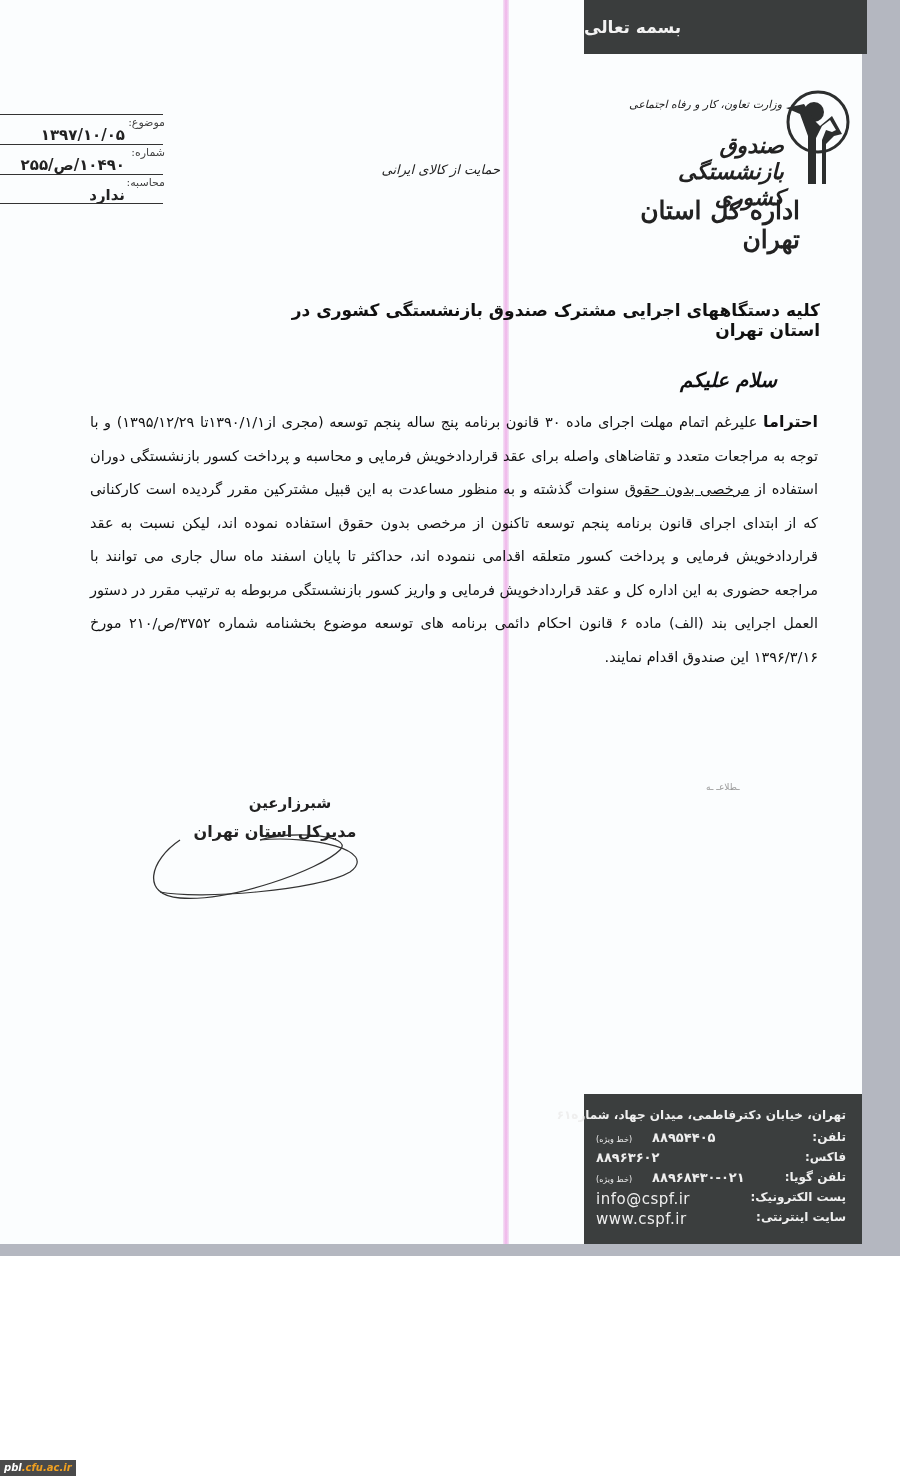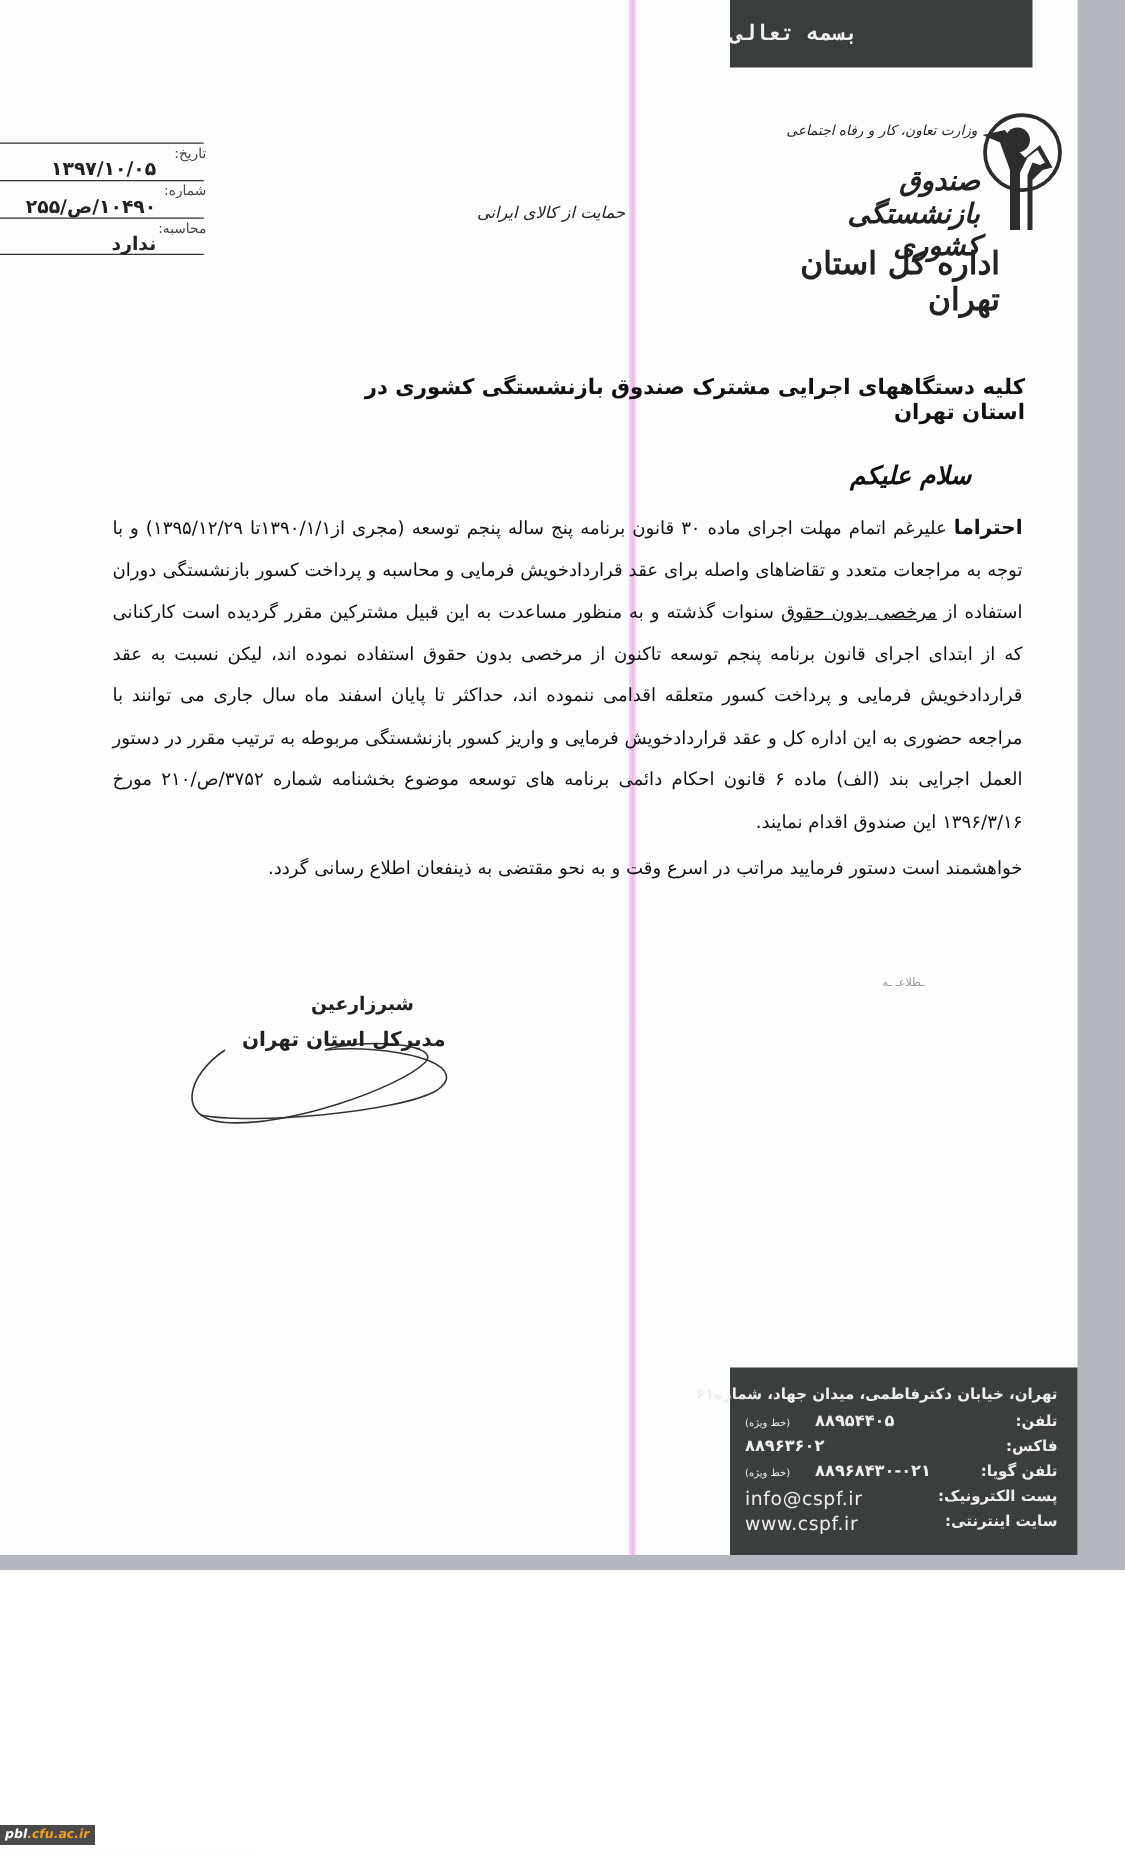--- a/index.html
+++ b/index.html
@@ -14,25 +14,25 @@
     }
     .paper {
       position: absolute; left: 0; top: 0; width: 862px; height: 1244px;
       background: #fbfdfe;
     }
     .crease {
       position: absolute; left: 503px; top: 0; width: 6px; height: 1244px;
       background: linear-gradient(to right, rgba(230,180,230,0.35), rgba(235,150,225,0.7), rgba(230,180,230,0.35));
     }
     .top-band {
-      position: absolute; left: 584px; top: 0; width: 242px; height: 54px;
+      position: absolute; left: 584px; top: 0; width: 271px; height: 54px;
       background: #3a3d3d;
       color: #f2f2f2; font-weight: bold; font-size: 17px;
       display: flex; align-items: center; justify-content: flex-end;
-      padding-right: 0; direction: rtl; font-family: Liberation Mono, monospace;
+      padding-right: 12px; direction: rtl;
     }
     .top-band span { margin-right: 22px; }
     .logo {
       position: absolute; left: 786px; top: 86px; width: 64px; height: 100px;
     }
     .ministry {
       position: absolute; left: 612px; top: 98px; width: 170px;
       direction: rtl; text-align: right;
       font-family: "DejaVu Serif", serif; font-style: italic; font-size: 11px; color: #222;
     }
@@ -129,21 +129,21 @@
   <path d="M0 22 L14 28 L22 50 L22 98 L30 98 L30 52 L36 40 L44 34 L50 44 L46 46 L40 44 L36 54 L36 98 L40 98 L40 58 L48 50 L56 48 L46 30 L34 40 L30 36 L18 18 Z" fill="#2c2e2e"></path>
 </svg>
 
 <div class="ministry">وزارت تعاون، کار و رفاه اجتماعی</div>
 <div class="fund-name">صندوق بازنشستگی کشوری</div>
 <div class="office-name">اداره کل استان تهران</div>
 
 <div class="meta">
   <div class="meta-row">
     <div class="meta-line" style="top:0"></div>
-    <span class="meta-label">تاریخ:</span>
+    <span class="meta-label">موضوع:</span>
     <span class="meta-value">۱۳۹۷/۱۰/۰۵</span>
   </div>
   <div class="meta-row">
     <div class="meta-line" style="top:0"></div>
     <span class="meta-label">شماره:</span>
     <span class="meta-value">۱۰۴۹۰/ص/۲۵۵</span>
   </div>
   <div class="meta-row">
     <div class="meta-line" style="top:0"></div>
     <span class="meta-label">محاسبه:</span>
@@ -158,21 +158,20 @@
 
 <div class="salutation">سلام علیکم</div>
 
 <div class="body-text">
   <p>
     <span class="lead">احتراما</span><span> علیرغم اتمام مهلت اجرای ماده ۳۰ قانون برنامه پنج ساله پنجم توسعه (مجری از۱۳۹۰/۱/۱تا ۱۳۹۵/۱۲/۲۹) و با توجه به مراجعات متعدد و تقاضاهای واصله برای عقد قراردادخویش فرمایی و محاسبه و پرداخت کسور بازنشستگی دوران استفاده از </span><u>مرخصی بدون حقوق</u><span> سنوات گذشته و به منظور مساعدت به این قبیل مشترکین مقرر گردیده است کارکنانی که از ابتدای اجرای قانون برنامه پنجم توسعه تاکنون از مرخصی بدون حقوق استفاده نموده اند، لیکن نسبت به عقد قراردادخویش فرمایی و پرداخت کسور متعلقه اقدامی ننموده اند، حداکثر تا پایان اسفند ماه سال جاری می توانند با مراجعه حضوری به این اداره کل و عقد قراردادخویش فرمایی و واریز کسور بازنشستگی مربوطه به ترتیب مقرر در دستور العمل اجرایی بند (الف) ماده ۶ قانون احکام دائمی برنامه های توسعه موضوع بخشنامه شماره ۳۷۵۲/ص/۲۱۰ مورخ ۱۳۹۶/۳/۱۶ این صندوق اقدام نمایند.</span>
   </p>
 </div>
 
 <div class="closing">
-  <p>خواهشمند است دستور فرمایید مراتب در اسرع وقت و به نحو مقتضی به ذینفعان اطلاع رسانی گردد.</p>
 </div>
 
 <div class="faint-mark">ـطلاعـ ـه</div>
 
 <svg class="sig-scribble" viewBox="0 0 250 100">
   <path d="M40 30 C10 50, 0 85, 40 88 C90 92, 180 60, 200 40 C215 25, 150 20, 120 30" fill="none" stroke="#333" stroke-width="1.3"></path>
   <path d="M120 30 C170 25, 240 40, 210 62 C180 80, 60 90, 20 82" fill="none" stroke="#333" stroke-width="1.2"></path>
 </svg>
 <div class="sig-name">شبرزارعین</div>
 <div class="sig-title">مدیرکل استان تهران</div>

